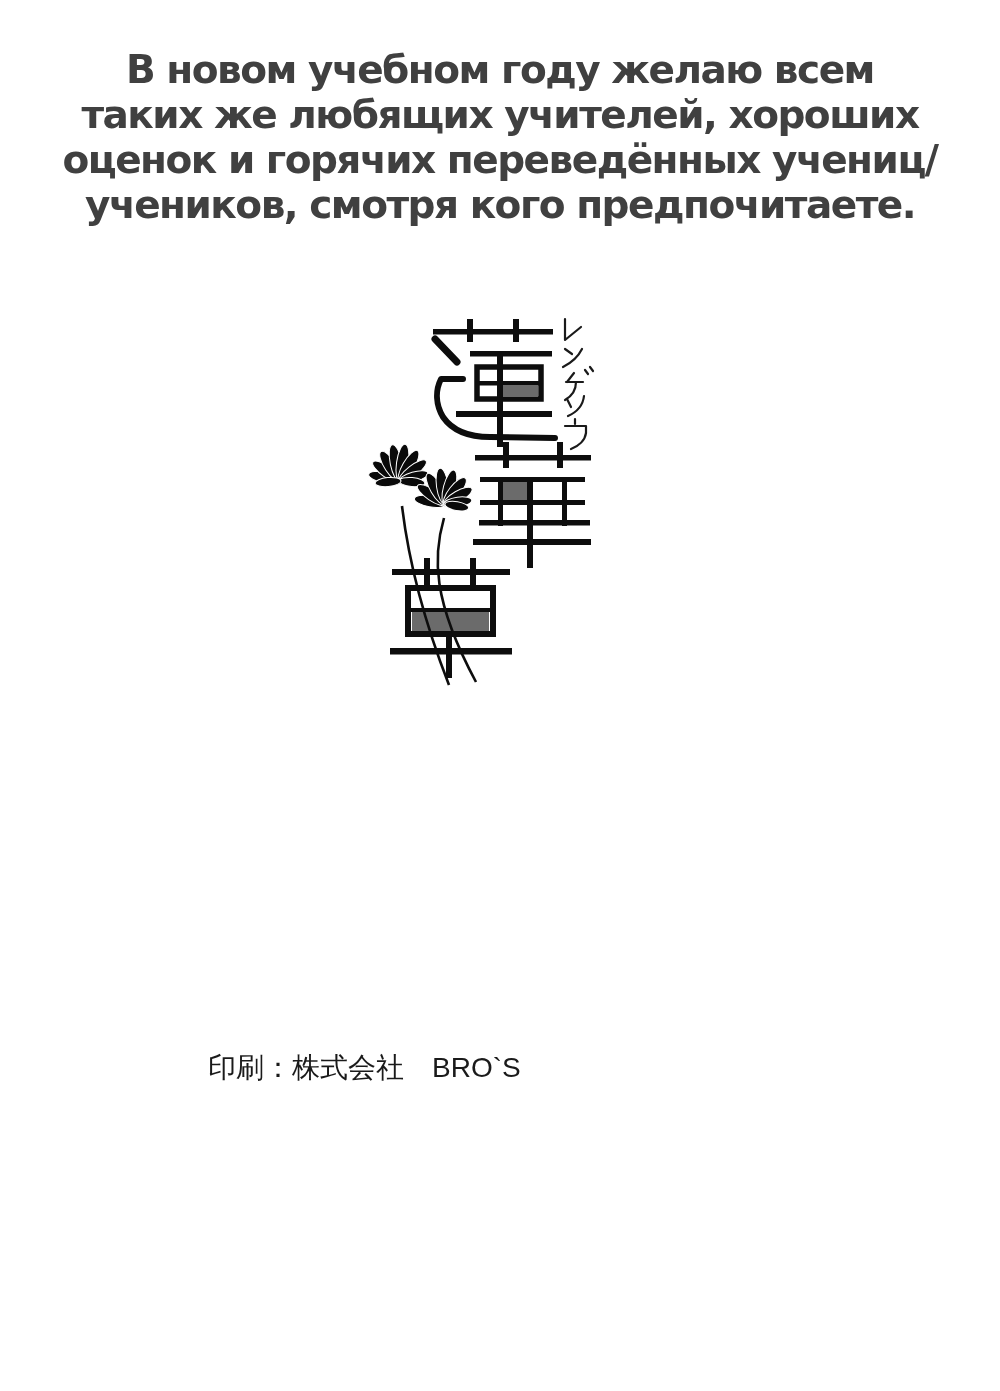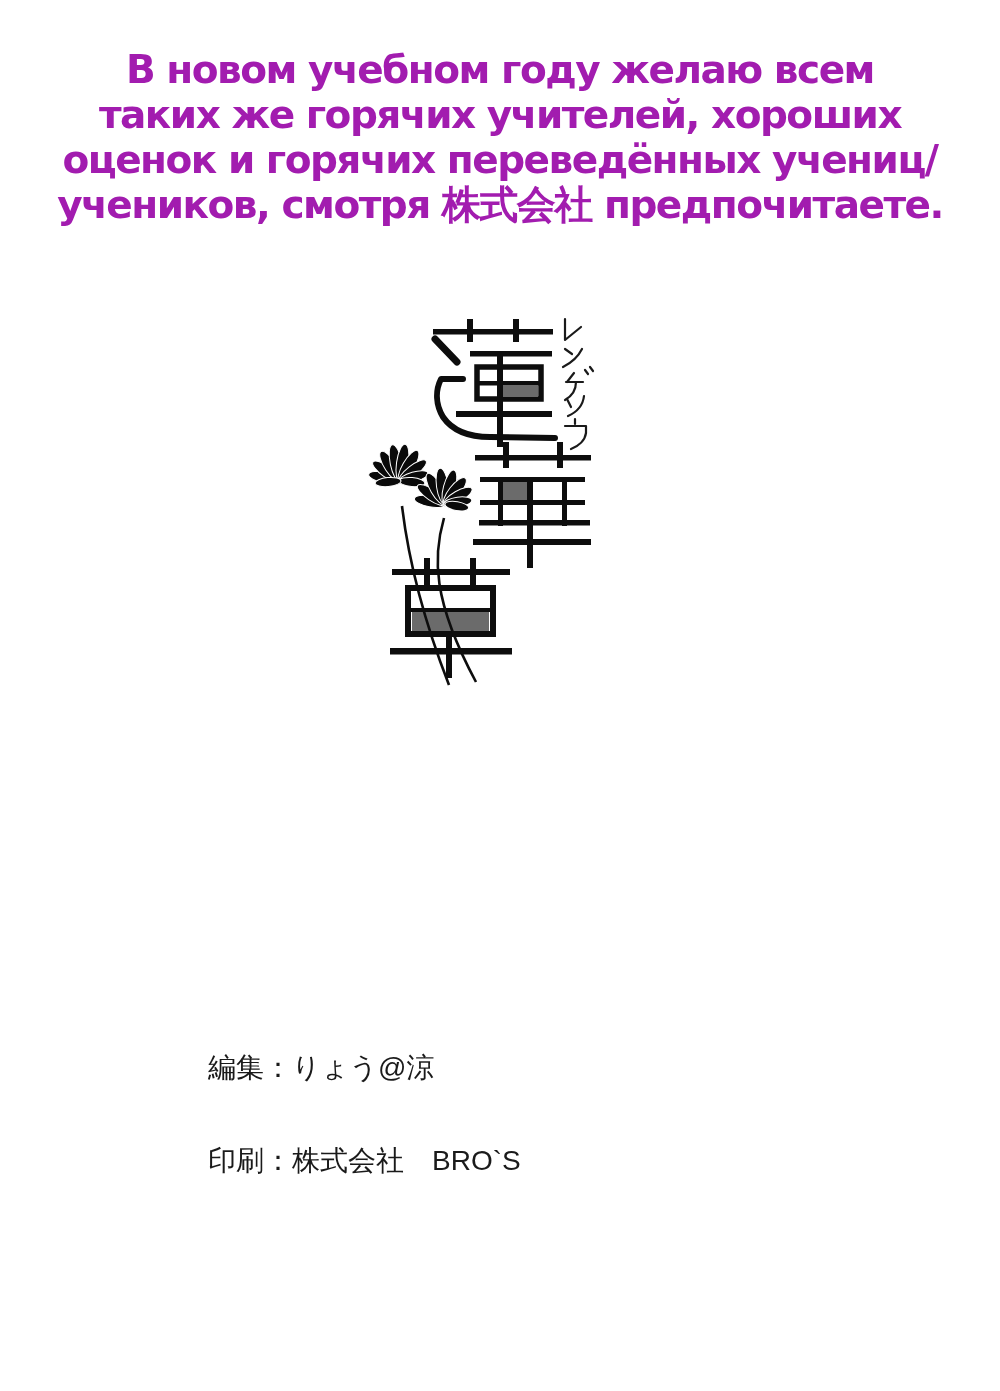--- a/index.html
+++ b/index.html
@@ -17,21 +17,21 @@
     position: absolute;
     top: 47px;
     left: 0;
     width: 1000px;
     text-align: center;
     font-family: "DejaVu Sans", sans-serif;
     font-weight: 700;
     font-size: 39px;
     line-height: 45px;
     letter-spacing: -1.5px;
-    color: #a21caf;
+    color: #404040;
     white-space: nowrap;
   }
   
   .logo-wrap {
     position: absolute;
     left: 350px;
     top: 300px;
     width: 270px;
     height: 395px;
   }
@@ -49,23 +49,23 @@
   }
   .credit-line { height: 31px; }
 </style>
 </head>
 <body>
 
 <div class="page">
 
   <div class="afterword">
     <div class="afterword-line">В новом учебном году желаю всем</div>
-    <div class="afterword-line">таких же горячих учителей, хороших</div>
+    <div class="afterword-line">таких же любящих учителей, хороших</div>
     <div class="afterword-line">оценок и горячих переведённых учениц/</div>
-    <div class="afterword-line">учеников, смотря 株式会社 предпочитаете.</div>
+    <div class="afterword-line">учеников, смотря кого предпочитаете.</div>
   </div>
 
   <div class="logo-wrap">
     <svg width="270" height="395" viewBox="0 0 270 395" role="img" xmlns="http://www.w3.org/2000/svg" aria-label="蓮華草">
 
       <g fill="#0d0d0d">
         <rect x="83" y="29" width="120" height="5.5"></rect>
         <rect x="117" y="19" width="6" height="23"></rect>
         <rect x="163" y="19" width="6" height="23"></rect>
         <path d="M 85,39 L 107,62" fill="none" stroke="#0d0d0d" stroke-width="7" stroke-linecap="round"></path>
@@ -152,20 +152,19 @@
           <ellipse cx="0" cy="-15" rx="5.5" ry="16" transform="rotate(60)"></ellipse>
           <ellipse cx="0" cy="-13" rx="5" ry="14" transform="rotate(82)"></ellipse>
           <ellipse cx="0" cy="-12" rx="4.5" ry="12" transform="rotate(100)"></ellipse>
         </g>
       </g>
     </svg>
   </div>
 
   <div class="credits">
     <div>
-      <div class="credit-line">編集：りょう@涼</div>
       <div class="credit-line">印刷：株式会社　BRO`S</div>
     </div>
     
     
   </div>
 
 </div>
 
 </body></html>

